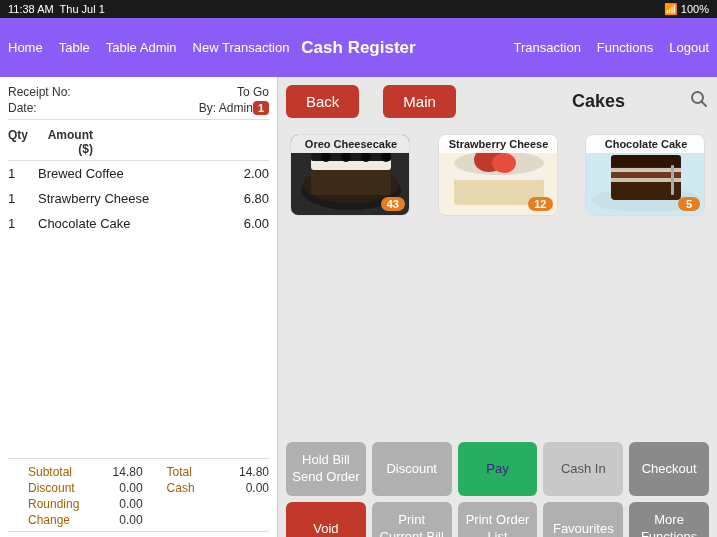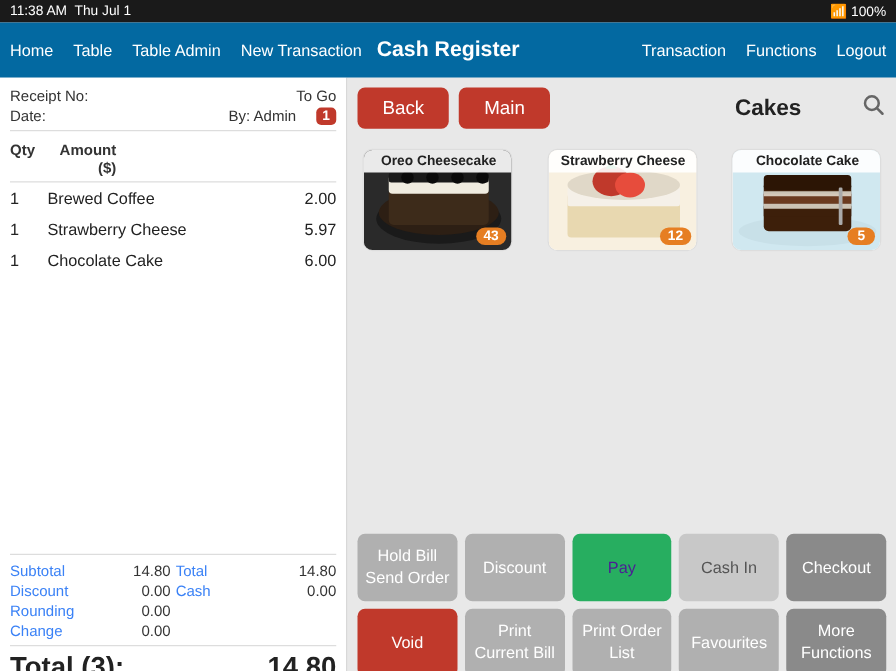--- a/index.html
+++ b/index.html
@@ -1,23 +1,23 @@
 <!DOCTYPE html>
 <html><head>
   <meta charset="utf-8">
   <style>
     * { box-sizing: border-box; margin: 0; padding: 0; }
     body { font-family: -apple-system, 'Helvetica Neue', Arial, sans-serif; background: #f0f0f0; width: 717px; height: 537px; overflow: hidden; font-size: 13px; }
 
     
     .topbar {
-      background: #0369a1;
+      background: #8b5cf6;
       display: flex;
       align-items: center;
-      height: 44px;
+      height: 59px;
       padding: 0 8px;
       color: white;
     }
     .topbar-nav {
       display: flex;
       gap: 16px;
       margin-left: auto;
     }
     .topbar-nav-left {
       display: flex;
@@ -88,21 +88,21 @@
       border-top: 1px solid #ddd;
       padding-top: 6px;
       font-size: 12px;
     }
     .totals-grid {
       display: grid;
       grid-template-columns: 1fr 1fr 1fr 1fr;
       gap: 2px 4px;
       margin-bottom: 4px;
     }
-    .totals-label { color: #3b82f6; }
+    .totals-label { color: #a16207; margin-left: 20px; }
     .totals-value { text-align: right; color: #333; }
     .total-footer {
       display: flex;
       justify-content: space-between;
       align-items: center;
       font-size: 22px;
       font-weight: bold;
       color: #222;
       border-top: 1px solid #ddd;
       padding-top: 4px;
@@ -114,21 +114,21 @@
       flex: 1;
       display: flex;
       flex-direction: column;
       background: #e8e8e8;
     }
     .right-top {
       display: flex;
       align-items: center;
       padding: 8px;
       background: #e8e8e8;
-      gap: 8px;
+      gap: 24px;
     }
     .nav-btn {
       padding: 8px 20px;
       border: none;
       border-radius: 6px;
       font-size: 15px;
       font-weight: 500;
       cursor: pointer;
       font-family: inherit;
     }
@@ -283,40 +283,40 @@
 <div class="main-layout">
 
   <div class="receipt-panel">
     <div class="receipt-header">
       <div class="receipt-header-row">
         <span>Receipt No:</span>
         <span>To Go</span>
       </div>
       <div class="receipt-header-row" style="margin-top:2px;">
         <span>Date:</span>
-        <span style="display:flex;align-items:center;gap:16px;justify-content:flex-end;">
+        <span style="display:flex;align-items:center;gap:0;justify-content:flex-end;">
           <span>By: Admin</span>
           <span class="admin-badge">1</span>
         </span>
       </div>
     </div>
     <div class="receipt-col-headers">
       <span class="col-qty">Qty</span>
       <span class="col-amount">Amount ($)</span>
     </div>
     <div class="receipt-items">
       <div class="receipt-item">
         <span class="col-qty">1</span>
         <span class="col-desc">Brewed Coffee</span>
         <span class="col-amount">2.00</span>
       </div>
       <div class="receipt-item">
         <span class="col-qty">1</span>
         <span class="col-desc">Strawberry Cheese</span>
-        <span class="col-amount">5.97</span>
+        <span class="col-amount">6.80</span>
       </div>
       <div class="receipt-item">
         <span class="col-qty">1</span>
         <span class="col-desc">Chocolate Cake</span>
         <span class="col-amount">6.00</span>
       </div>
     </div>
     <div class="receipt-totals">
       <div class="totals-grid">
         <span class="totals-label">Subtotal</span>

